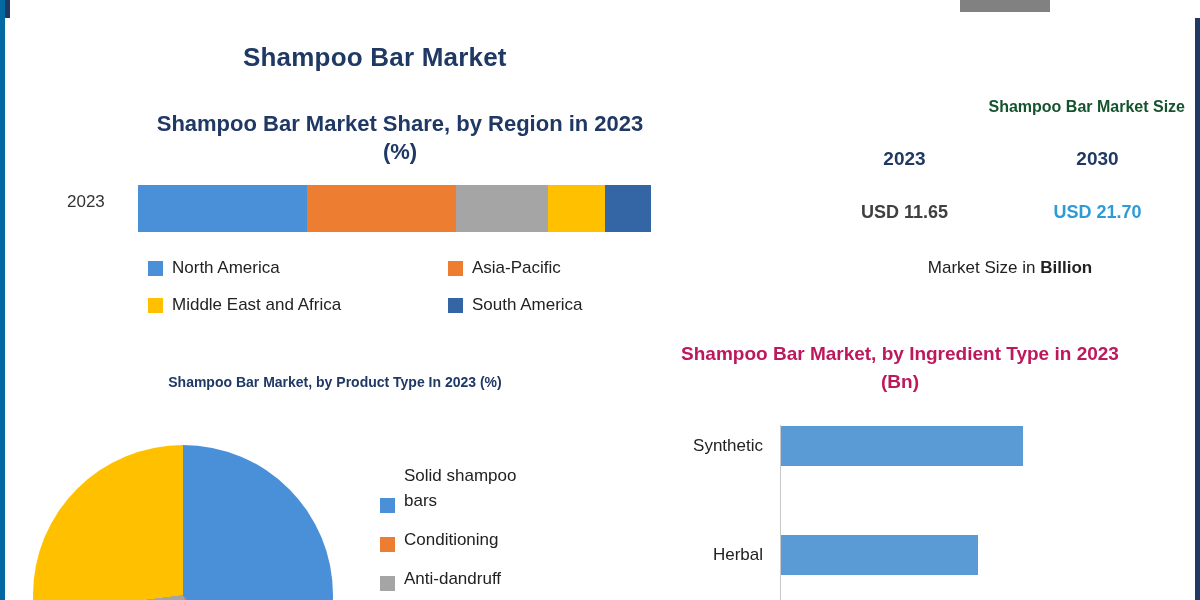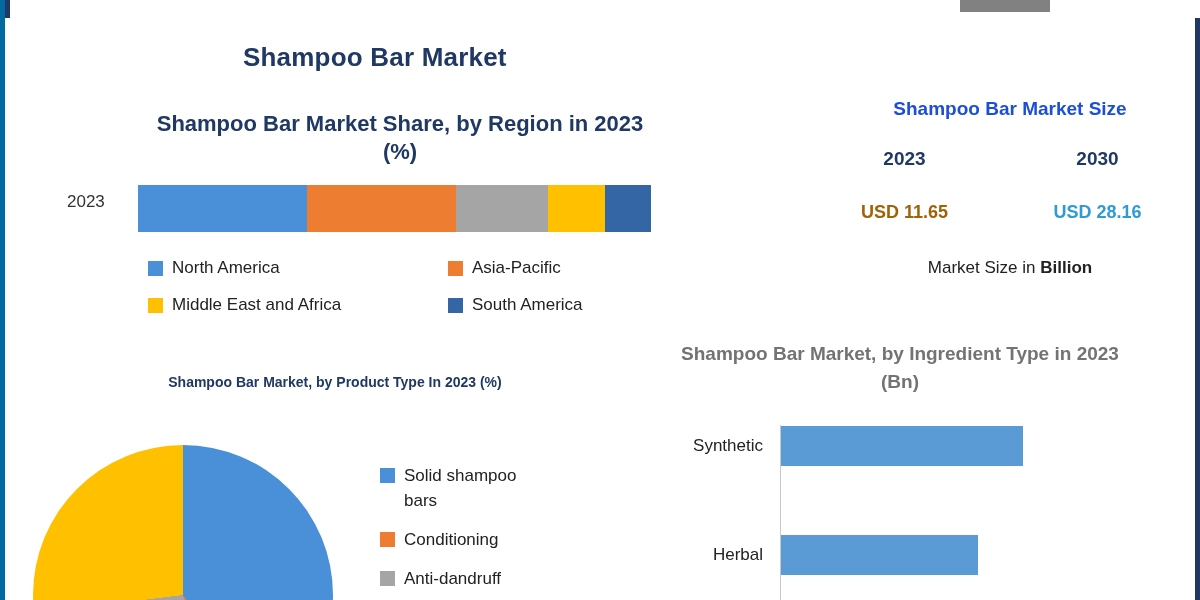--- a/index.html
+++ b/index.html
@@ -95,24 +95,24 @@
     width: 15px; height: 15px;
     margin-right: 9px;
     flex: 0 0 auto;
   }
 
   
   .ms-title {
     position: absolute;
     left: 830px; top: 98px;
     width: 350px;
-    text-align: center;
-    font-size: 19px;
-    font-weight: bold;
-    color: #1d4ed8;
+    text-align: right;
+    font-size: 16px;
+    font-weight: bold;
+    color: #14532d;
   }
   .ms-year-1 {
     position: absolute;
     left: 842px; top: 148px;
     width: 115px;
     text-align: center;
     font-size: 19px;
     font-weight: bold;
     color: #1f3864;
   }
@@ -125,21 +125,21 @@
     font-weight: bold;
     color: #1f3864;
   }
   .ms-val-1 {
     position: absolute;
     left: 832px; top: 202px;
     width: 135px;
     text-align: center;
     font-size: 18px;
     font-weight: bold;
-    color: #a16207;
+    color: #404040;
   }
   .ms-val-2 {
     position: absolute;
     left: 1025px; top: 202px;
     width: 135px;
     text-align: center;
     font-size: 18px;
     font-weight: bold;
     color: #2e9bd6;
   }
@@ -173,34 +173,34 @@
     width: 300px; height: 300px;
     border-radius: 50%;
   }
   .pt-legend {
     position: absolute;
     left: 375px; top: 455px;
     width: 300px;
   }
   .pt-legend .legend-item {
     margin-bottom: 14px;
-    align-items: flex-start;
+    align-items: flex-end;
     line-height: 25px;
   }
   .pt-legend .legend-swatch { margin-top: 5px; }
 
   
   .ing-title {
     position: absolute;
     left: 660px; top: 340px;
     width: 470px;
     text-align: center;
     font-size: 19px;
     font-weight: bold;
-    color: #737373;
+    color: #be185d;
     line-height: 28px;
   }
   .ing-plot {
     position: absolute;
     left: 660px; top: 425px;
     width: 460px; height: 175px;
   }
   .ing-axis {
     position: absolute;
     left: 115px; top: 0;
@@ -266,21 +266,21 @@
       <div class="legend-item">
         <span class="legend-swatch" style="background: rgb(52, 101, 164);"></span>
         <span>South America</span>
       </div>
     </div>
 
   <div class="ms-title">Shampoo Bar Market Size</div>
   <div class="ms-year-1">2023</div>
   <div class="ms-year-2">2030</div>
   <div class="ms-val-1">USD 11.65</div>
-  <div class="ms-val-2">USD 28.16</div>
+  <div class="ms-val-2">USD 21.70</div>
   <div class="ms-footnote">
     <span>Market Size in </span><b>Billion</b>
   </div>
 
   <div class="pt-title">Shampoo Bar Market, by Product Type In 2023 (%)</div>
   <div class="pie-wrap">
     <div class="pie" id="pie" style="background: conic-gradient(rgb(74, 144, 217) 0deg, rgb(74, 144, 217) 144deg, rgb(237, 125, 49) 144deg, rgb(237, 125, 49) 165.6deg, rgb(165, 165, 165) 165.6deg, rgb(165, 165, 165) 262.8deg, rgb(255, 192, 0) 262.8deg, rgb(255, 192, 0) 360deg);"></div>
   </div>
   <div class="pt-legend" id="pt-legend">
       <div class="legend-item">

